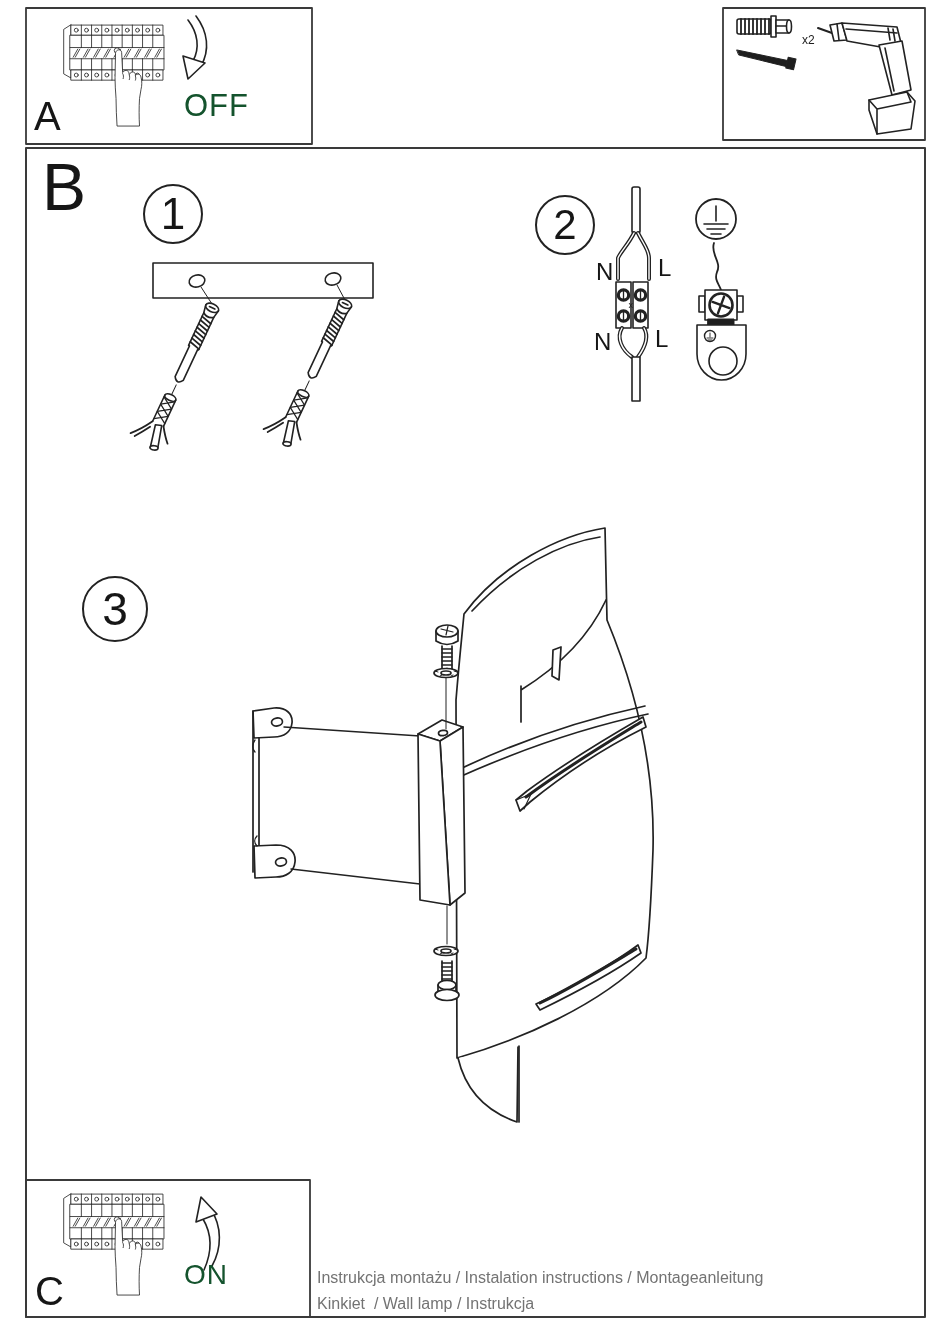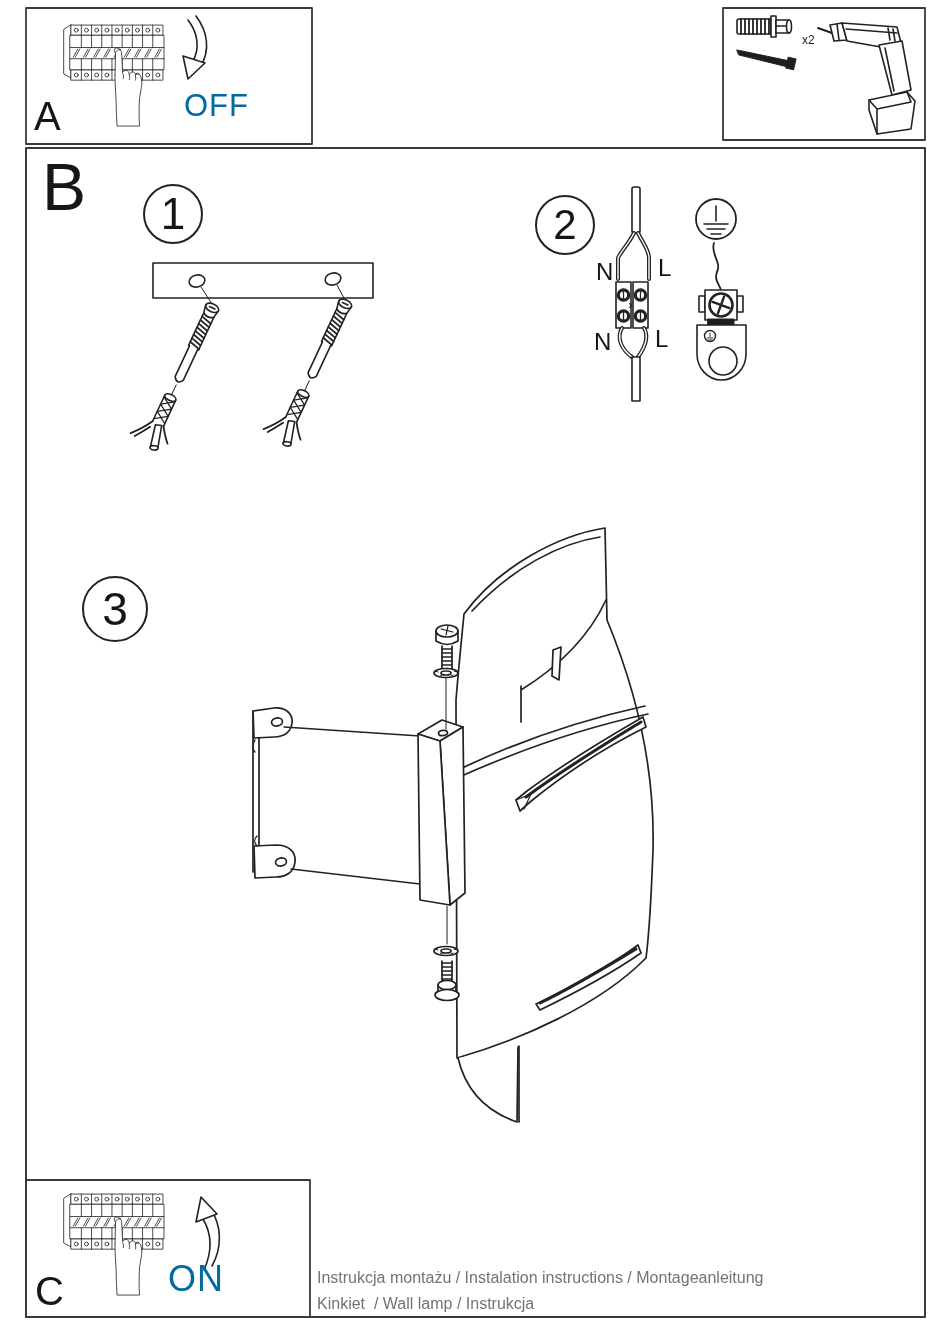--- a/index.html
+++ b/index.html
@@ -7,21 +7,21 @@
     position:relative;width:940px;height:1331px;background:#ffffff;
     font-family:"Liberation Sans","DejaVu Sans",sans-serif;color:#1d1d1d;overflow:hidden;
   }
   .art{position:absolute;left:0;top:0;width:940px;height:1331px;}
   .abs{position:absolute;line-height:1;white-space:pre;}
   .section-letter{font-weight:400;color:#161616;}
   .step-circle{
     position:absolute;border:2px solid #222;border-radius:50%;
     display:flex;align-items:center;justify-content:center;color:#161616;background:transparent;
   }
-  .action-word{letter-spacing:1px;color:#0369a1;}
+  .action-word{letter-spacing:1px;color:#14532d;}
   .wire-label{color:#161616;}
   .footer-line{color:#737373;}
 </style>
 </head>
 <body>
 
 <div class="page">
 
   <svg class="art" viewBox="0 0 940 1331" fill="none" stroke="#222" stroke-width="1.6" stroke-linecap="round" stroke-linejoin="round">
 
@@ -279,18 +279,18 @@
     <span>3</span>
   </div>
 
   <span class="abs wire-label" style="left:596px;top:260px;font-size:24px;">N</span>
   <span class="abs wire-label" style="left:658px;top:256px;font-size:24px;">L</span>
   <span class="abs" style="left:628.5px;top:301px;font-size:9px;">x</span>
   <span class="abs wire-label" style="left:594px;top:330px;font-size:24px;">N</span>
   <span class="abs wire-label" style="left:655px;top:327px;font-size:24px;">L</span>
 
   <span class="abs section-letter" style="left:35px;top:1271px;font-size:40px;">C</span>
-  <span class="abs action-word" style="left:168px;top:1261px;font-size:36px;">ON</span>
+  <span class="abs action-word" style="left:184px;top:1261px;font-size:28px;">ON</span>
 
   <span class="abs footer-line" style="left:317px;top:1270px;font-size:16px;">Instrukcja montażu / Instalation instructions / Montageanleitung</span>
   <span class="abs footer-line" style="left:317px;top:1296px;font-size:16px;">Kinkiet  / Wall lamp / Instrukcja</span>
 
 </div>
 
 </body></html>

